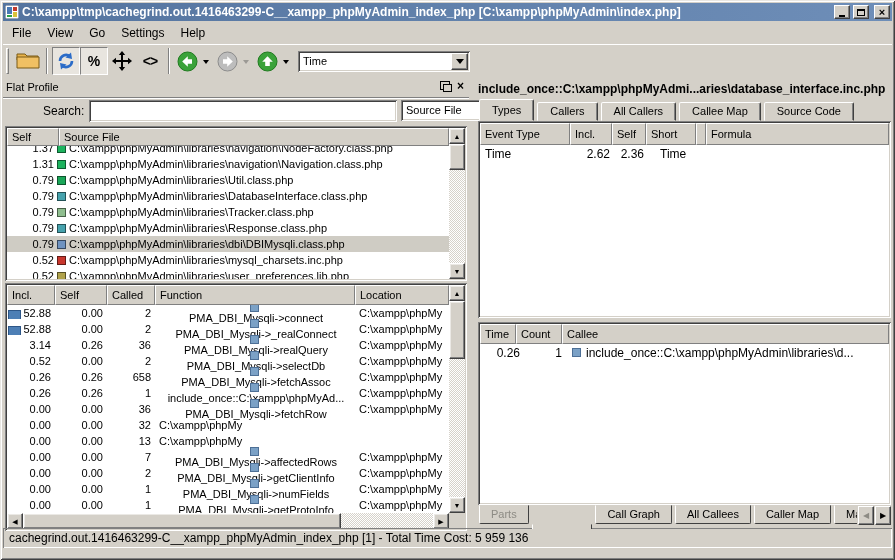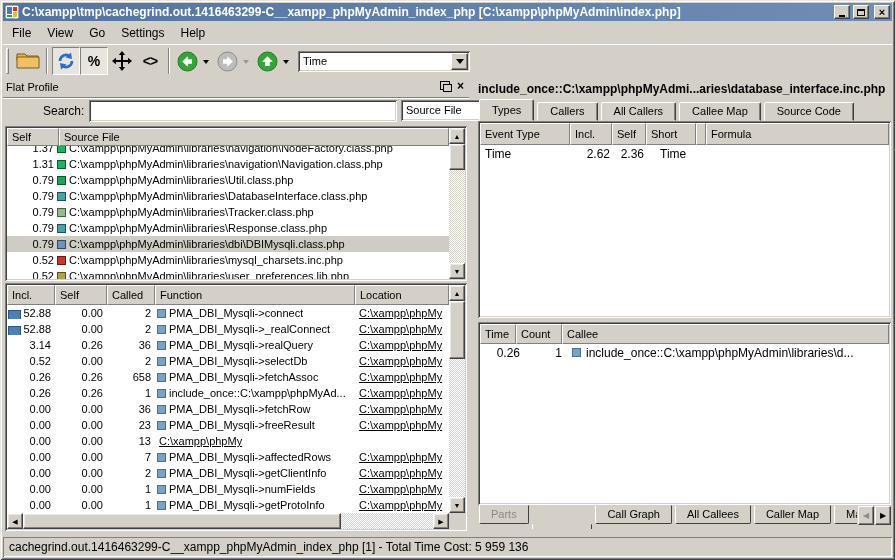--- a/index.html
+++ b/index.html
@@ -125,23 +125,23 @@
   .path { overflow:hidden; }
   #func-view { position:absolute; left:2px; top:22px; right:18px; bottom:18px;
     overflow:hidden; font-size:11px; }
   .frow { height:16px; display:flex; align-items:center; white-space:nowrap; }
   .fc { flex:none; overflow:hidden; }
   .c-incl { width:48px; text-align:right; padding:0 4px 0 16px; position:relative; }
   .bar { position:absolute; left:1px; top:3px; width:13px; height:10px;
     background:#4d7fb5; border:1px solid #2d5687; }
   .c-self { width:52px; text-align:right; padding-right:4px; }
   .c-called { width:48px; text-align:right; padding-right:4px; }
-  .c-fn { width:200px; display:flex; align-items:center; padding-left:2px; }
+  .c-fn { width:200px; display:flex; align-items:center; padding-left:2px;flex-direction:column; }
   .fn-t { overflow:hidden; white-space:nowrap; }
-  .c-loc { flex:1; padding-left:4px;text-decoration:underline; }
+  .c-loc { flex:1; padding-left:4px; }
   
   #detail-header { position:absolute; left:478px; top:82px; width:414px; height:15px;
     font-weight:bold; font-size:12px; white-space:nowrap; overflow:hidden; }
   #detail-tabs { position:absolute; left:479px; top:99px; height:22px;
     display:flex; align-items:flex-end; }
   .tab { height:19px; padding:2px 12px 0; margin-right:3px; background:#d4d0c8;
     border:1px solid; border-color:#fff #404040 transparent #fff;
     box-shadow: inset -1px 0 0 #808080;
     border-radius:2px 2px 0 0; font-size:11px; white-space:nowrap; }
   .tab.active { height:22px; position:relative; z-index:2; padding-top:4px; }
@@ -178,21 +178,21 @@
     border-radius:0 0 2px 2px; font-size:11px; white-space:nowrap; }
   .btab.active { height:23px; position:relative; z-index:2; border-top-color:#d4d0c8;margin-top:19px; }
   .btab.disabled { color:#8d8b84; }
   #tab-scroll { position:absolute; left:857px; top:506px; display:flex; }
   #tab-scroll .sarr { width:16px; height:19px; background:#d4d0c8;
     border:1px solid; border-color:#fff #404040 #404040 #fff;
     box-shadow: inset -1px -1px 0 #808080;
     display:flex; align-items:center; justify-content:center; font-size:8px; margin-left:1px;}
   #tab-scroll .sarr.dim { color:#8d8b84; }
   
-  #statusbar { position:absolute; left:3px; right:3px; bottom:3px; height:20px;
+  #statusbar { position:absolute; left:3px; right:3px; bottom:12px; height:20px;
     box-shadow: inset 1px 1px 0 #808080, inset -1px -1px 0 #fff;
     display:flex; align-items:center; padding-left:6px; font-size:12px;
     white-space:nowrap; overflow:hidden; }
 </style>
 </head>
 <body>
 
 <div class="win">
 
   <div class="titlebar">
@@ -448,25 +448,21 @@
             <span class="fc c-called">36</span>
             <span class="fc c-fn">
               <span class="sq blue"></span>
               <span class="fn-t">PMA_DBI_Mysqli-&gt;fetchRow</span>
             </span>
             <span class="fc c-loc">C:\xampp\phpMy</span>
           </div>
           <div class="frow">
             <span class="fc c-incl">0.00</span>
             <span class="fc c-self">0.00</span>
-            <span class="fc c-called">23</span>
-            <span class="fc c-fn">
-              <span class="sq blue"></span>
-              <span class="fn-t">PMA_DBI_Mysqli-&gt;freeResult</span>
-            </span>
+            <span class="fc c-called">32</span>
             <span class="fc c-loc">C:\xampp\phpMy</span>
           </div>
           <div class="frow">
             <span class="fc c-incl">0.00</span>
             <span class="fc c-self">0.00</span>
             <span class="fc c-called">13</span>
             <span class="fc c-loc">C:\xampp\phpMy</span>
           </div>
           <div class="frow">
             <span class="fc c-incl">0.00</span>

